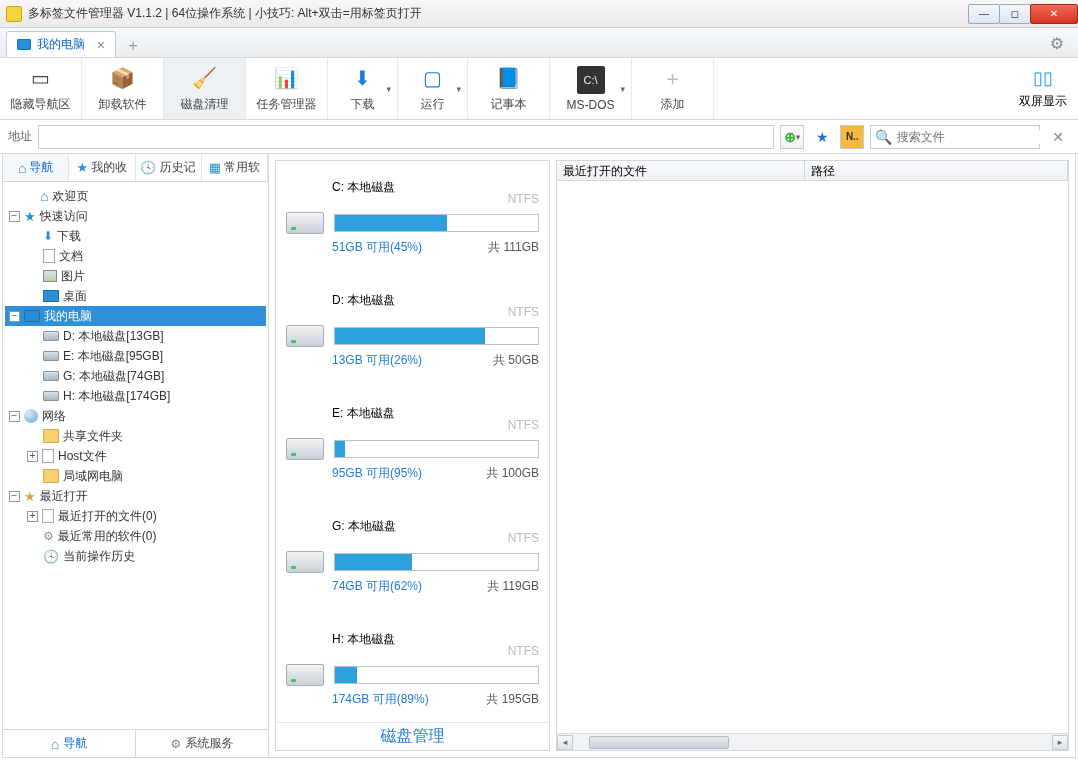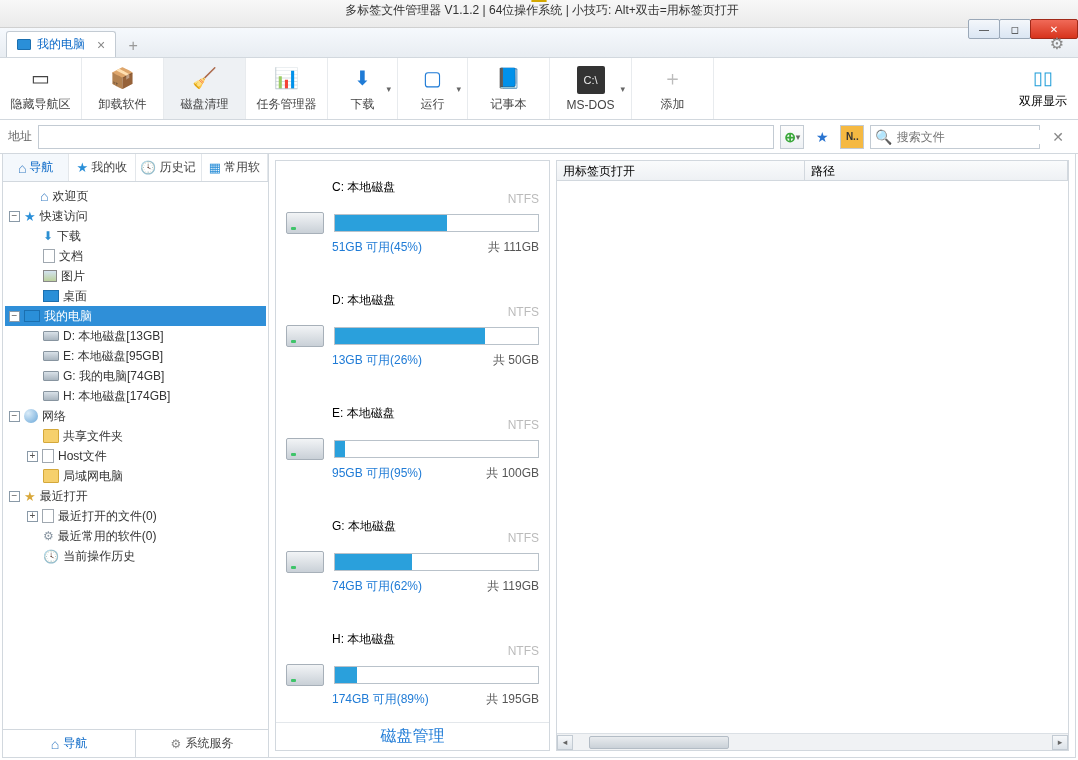--- a/index.html
+++ b/index.html
@@ -1,19 +1,19 @@
 <!DOCTYPE html>
 <html><head>
 <meta charset="utf-8">
 <style>
 * { margin: 0; padding: 0; box-sizing: border-box; font-family: "Microsoft YaHei", Arial, sans-serif; }
 body { background: #fff; overflow: hidden; }
 
 
-.titlebar { height: 28px; background: linear-gradient(#f8f8f8,#eaeaea); border-bottom: 1px solid #d0d0d0; display: flex; align-items: center; font-size: 12px; padding-left: 6px; flex-direction: column; }
+.titlebar { height: 28px; background: linear-gradient(#f8f8f8,#eaeaea); border-bottom: 1px solid #d0d0d0; display: flex; align-items: center; font-size: 12px; padding-left: 6px; }
 .titlebar .app-icon { width: 16px; height: 16px; background: #f5d442; border: 1px solid #d4a800; margin-right: 6px; border-radius: 2px; position: relative; }
 .titlebar .title-txt { color: #333; }
 .titlebar .win-btns { margin-left: auto; display: flex; }
 .titlebar .win-btn { width: 32px; height: 20px; border: 1px solid #9aa8b8; background: linear-gradient(#f4f7fb,#dbe6f3); display: flex; align-items: center; justify-content: center; margin-left: -1px; font-size: 10px; color: #333; border-radius: 2px; }
 .titlebar .win-btn.close { background: linear-gradient(#f06a58,#d7331c); border-color: #a02818; color: #fff; width: 48px; }
 
 
 .tabstrip { height: 30px; background: linear-gradient(#f6f9fd,#e8edf2); border-bottom: 1px solid #d2d8de; display: flex; align-items: flex-end; padding: 0 6px; }
 .tab { height: 26px; padding: 0 10px; display: flex; align-items: center; gap: 6px; font-size: 12px; color: #0a68c7; background: #fff; border: 1px solid #c3cbd3; border-bottom: none; border-radius: 3px 3px 0 0; margin-right: 4px; }
 .tab .mon-icon { width: 14px; height: 11px; background: #2a8fd8; border: 1px solid #1b6faf; border-radius: 1px; }
@@ -246,21 +246,21 @@
       <div class="node" style="padding-left:38px">
           <span class="ico-drive"></span>
           <span>D: 本地磁盘[13GB]</span>
         </div>
       <div class="node" style="padding-left:38px">
           <span class="ico-drive"></span>
           <span>E: 本地磁盘[95GB]</span>
         </div>
       <div class="node" style="padding-left:38px">
           <span class="ico-drive"></span>
-          <span>G: 我的电脑[74GB]</span>
+          <span>G: 本地磁盘[74GB]</span>
         </div>
       <div class="node" style="padding-left:38px">
           <span class="ico-drive"></span>
           <span>H: 本地磁盘[174GB]</span>
         </div>
       <div class="node">
           <span class="sq">−</span>
           <span class="ico-net"></span>
           <span>网络</span>
         </div>
@@ -404,21 +404,21 @@
             </div>
           </div>
         </div>
       <div class="drivefoot">
           <span>磁盘管理</span>
         </div>
     </div>
 
     <div class="rightpane">
       <div class="cols">
-        <div class="col"><span>用标签页打开</span></div>
+        <div class="col"><span>最近打开的文件</span></div>
         <div class="col"><span>路径</span></div>
       </div>
       <div class="body"></div>
       <div class="hscroll">
         <div class="arr">◂</div>
         <div class="thumb"></div>
         <div class="spacer"></div>
         <div class="arr">▸</div>
       </div>
     </div>

